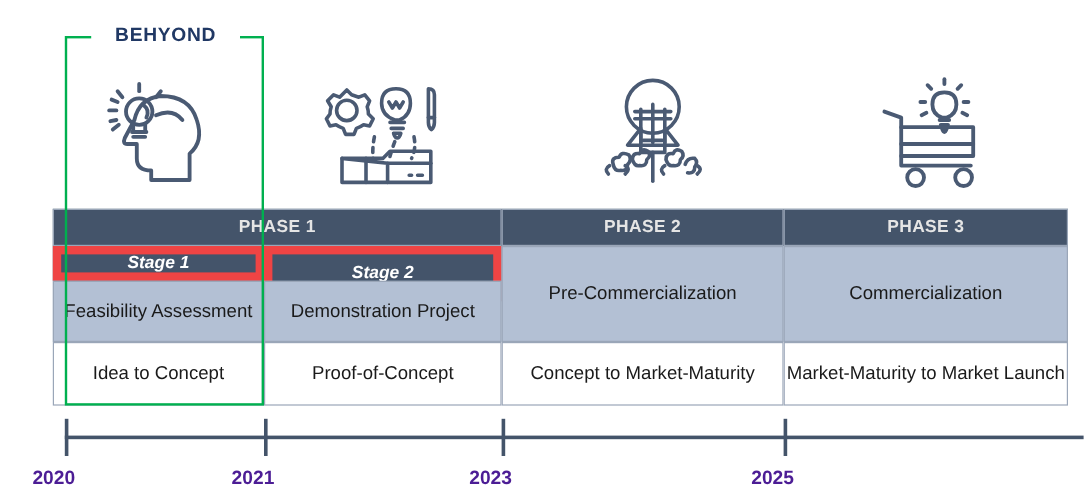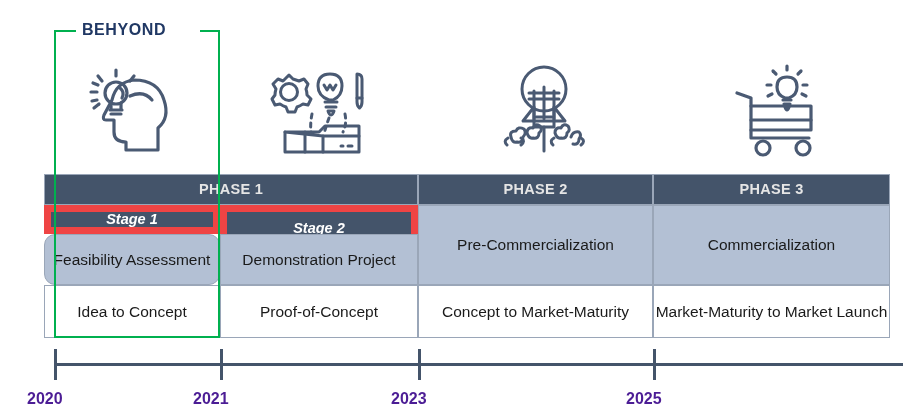--- a/index.html
+++ b/index.html
@@ -37,21 +37,21 @@
     position: absolute;
     left: 76px;
     top: 18px;
     width: 124px;
     height: 24px;
     background: #ffffff;
     z-index: 7;
   }
   .behyond-label {
     position: absolute;
-    left: 62px;
+    left: 76px;
     top: 19px;
     width: 124px;
     height: 22px;
     line-height: 22px;
     text-align: center;
     font-size: 16px;
     font-weight: bold;
     color: #203864;
     letter-spacing: 0.6px;
     z-index: 8;
@@ -246,21 +246,21 @@
 
   <div class="tbl">
 
     <div class="cell phase-hdr" style="left:0px;   top:0px;  width:374px; height:31px;">PHASE 1</div>
     <div class="cell phase-hdr" style="left:374px; top:0px;  width:235px; height:31px;">PHASE 2</div>
     <div class="cell phase-hdr" style="left:609px; top:0px;  width:237px; height:31px;">PHASE 3</div>
 
     <div class="cell stage-hdr" style="left:0px;   top:31px; width:176px; height:29px;">Stage 1</div>
     <div class="cell stage-hdr" style="left:176px; top:31px; width:198px; height:46px;">Stage 2</div>
 
-    <div class="cell name-cell" style="left:0px;   top:60px;  width:176px; height:51px;border-radius:11px;">Feasibility Assessment</div>
+    <div class="cell name-cell" style="left:0px;   top:60px;  width:176px; height:51px;">Feasibility Assessment</div>
     <div class="cell name-cell" style="left:176px; top:60px;  width:198px; height:51px;">Demonstration Project</div>
     <div class="cell name-cell" style="left:374px; top:31px;  width:235px; height:80px;">Pre-Commercialization</div>
     <div class="cell name-cell" style="left:609px; top:31px;  width:237px; height:80px;">Commercialization</div>
 
     <div class="cell desc-cell" style="left:0px;   top:111px; width:176px; height:53px;">Idea to Concept</div>
     <div class="cell desc-cell" style="left:374px; top:111px; width:235px; height:53px;">Concept to Market-Maturity</div>
     <div class="cell desc-cell" style="left:176px; top:111px; width:198px; height:53px;">Proof-of-Concept</div>
     <div class="cell desc-cell" style="left:609px; top:111px; width:237px; height:53px;">Market-Maturity to Market Launch</div>
   </div>
 

